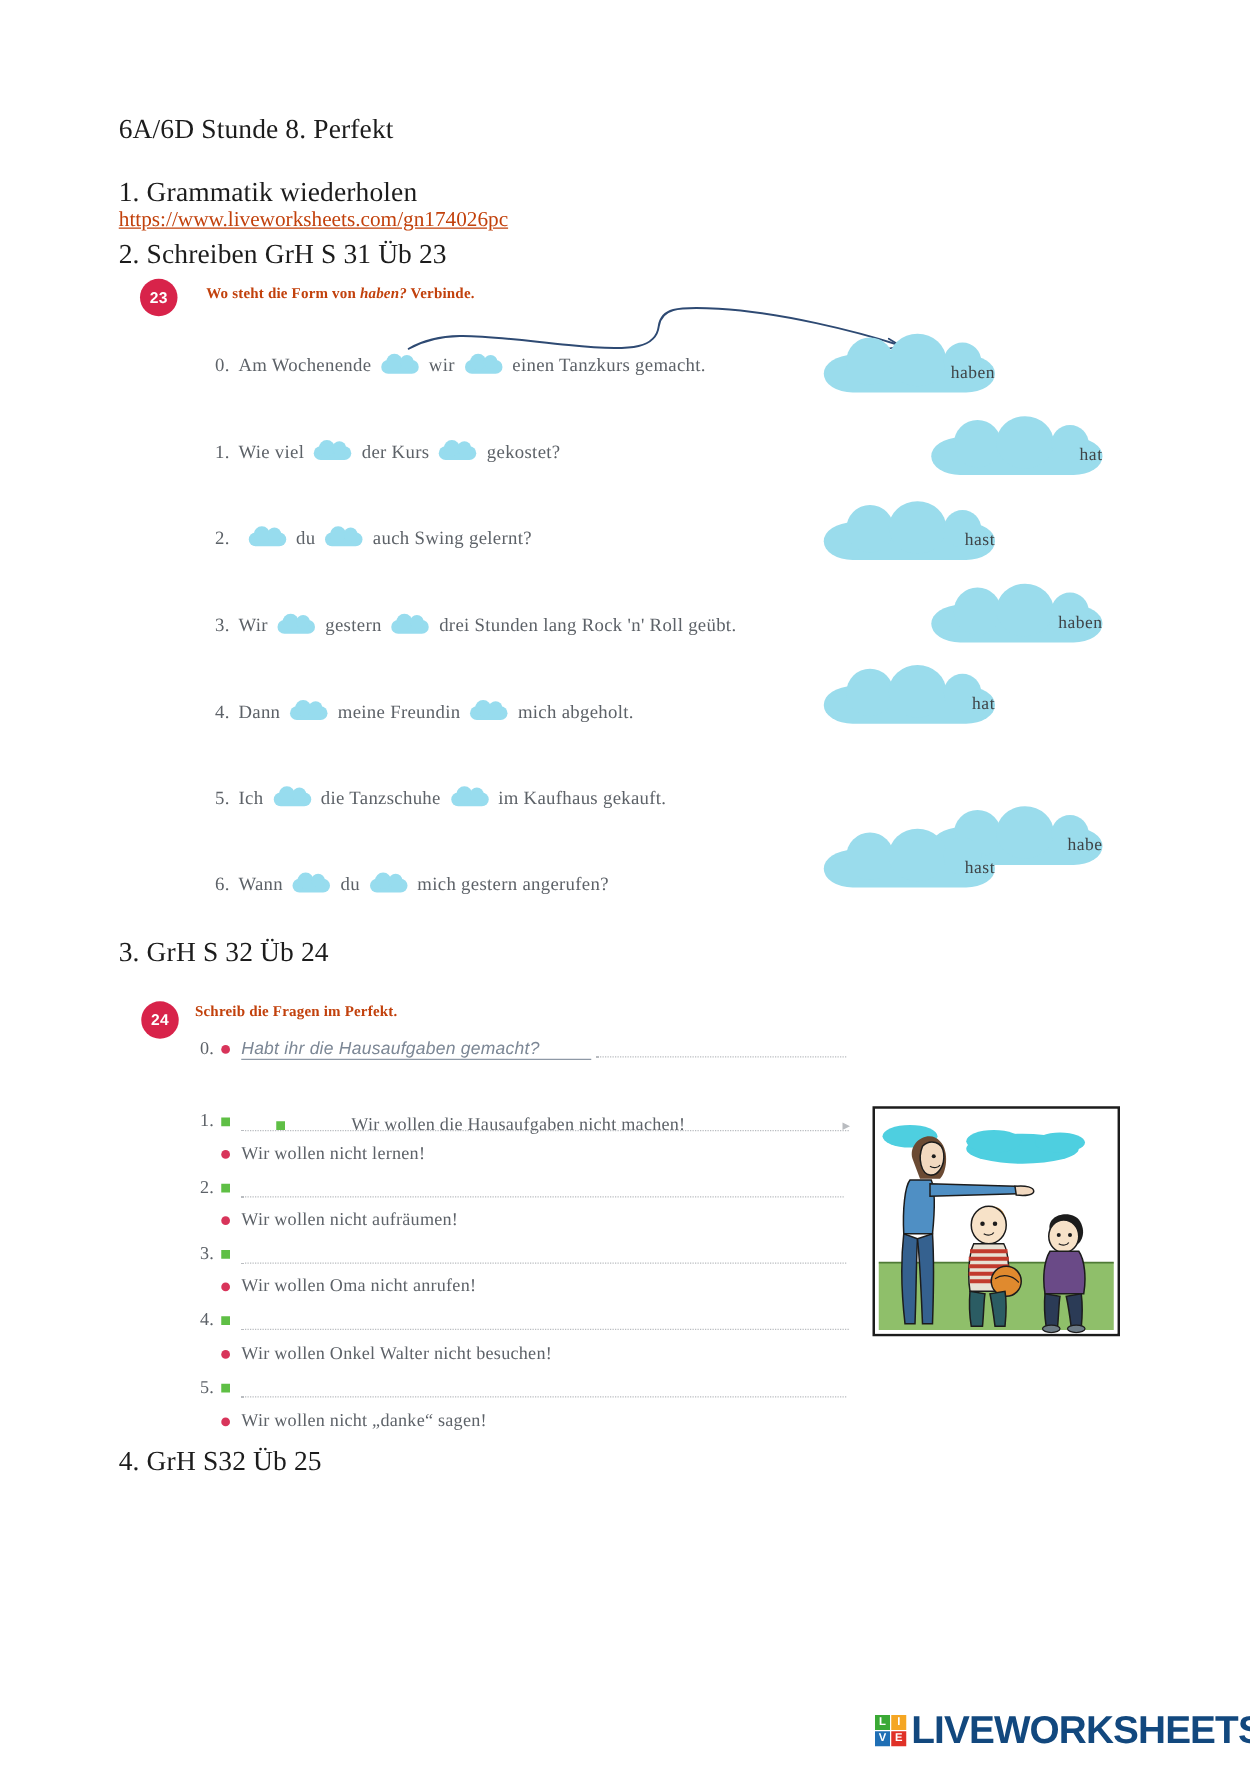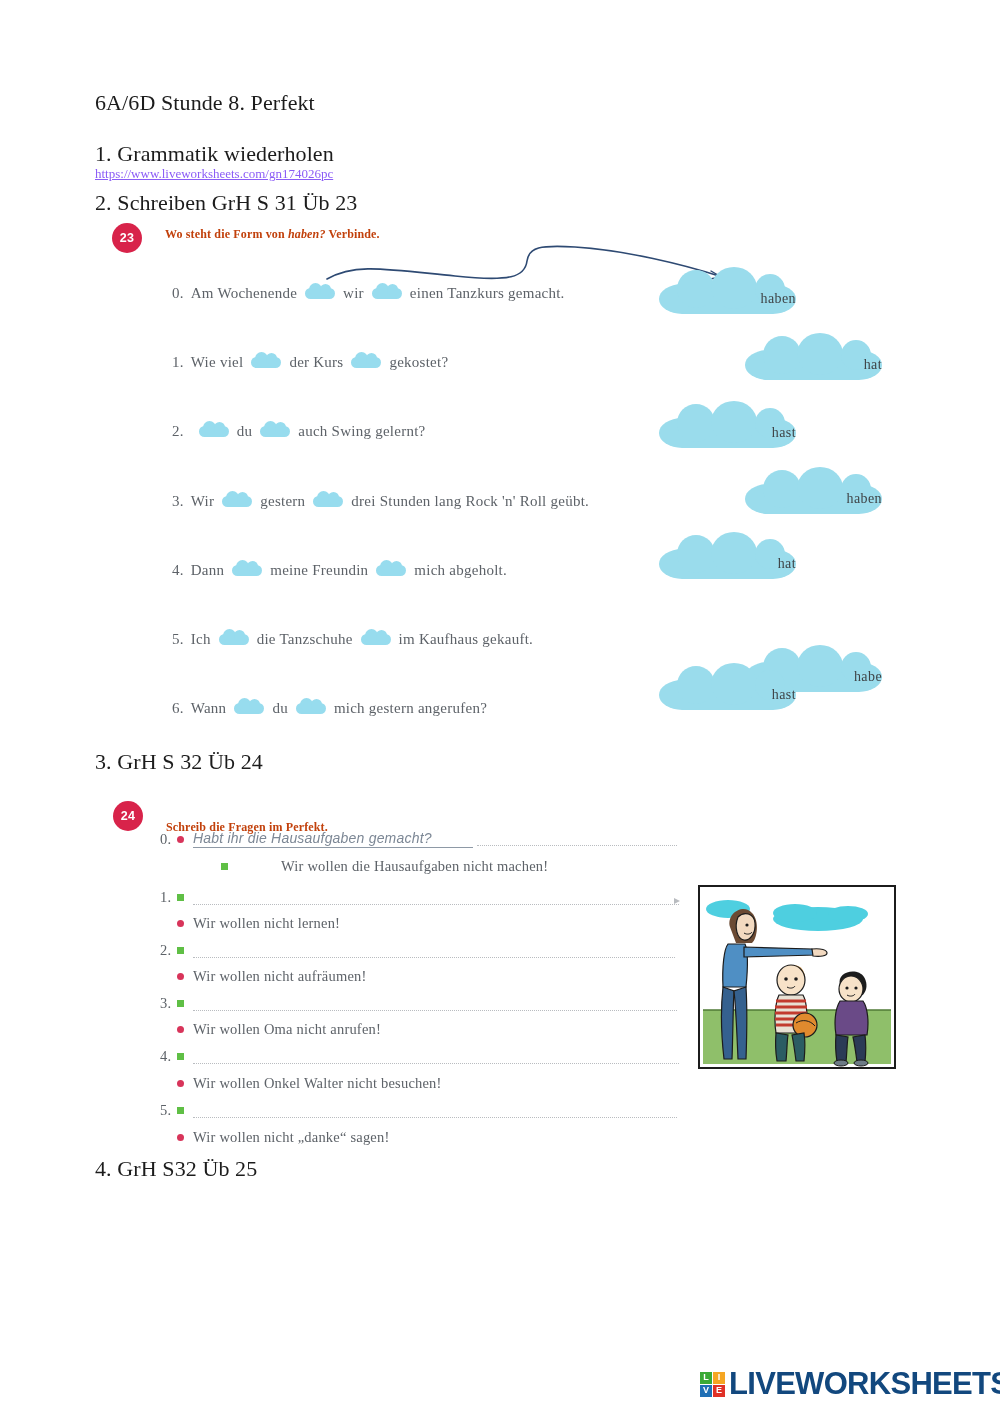--- a/index.html
+++ b/index.html
@@ -21,22 +21,22 @@
     position: absolute;
     font-family: "Liberation Serif", serif;
     font-size: 22px;
     color: #1c1c1c;
     white-space: nowrap;
     letter-spacing: .1px;
   }
   .doc-link {
     position: absolute;
     font-family: "Liberation Serif", serif;
-    font-size: 13px;
-    color: #8b5cf6;
+    font-size: 17px;
+    color: #c2410c;
     text-decoration: underline;
     white-space: nowrap;
   }
 
   
   .scan {
     position: absolute;
     background: #ffffff;
   }
   .badge {
@@ -360,30 +360,30 @@
 </div>
 
 <div class="cloud" style="left:659px; top:680px; width:137px; height:30px;">
   <span class="puff" style="width:38px;height:38px;left:18px;top:-14px;"></span>
   <span class="puff" style="width:46px;height:42px;left:52px;top:-17px;"></span>
   <span class="puff" style="width:30px;height:30px;left:96px;top:-10px;"></span>
   <span class="lbl">hast</span>
 </div>
 
 <div class="badge" style="left:113px; top:801px;">24</div>
-<div class="ex-title" style="left:166px; top:802px;margin-top:18px;">Schreib die Fragen im Perfekt.</div>
+<div class="ex-title" style="left:156px; top:802px;">Schreib die Fragen im Perfekt.</div>
 
 <div class="q-row" style="left:160px; top:830px;">
   <span class="q-num">0.</span>
   <span class="dot-red"></span>
   <span class="hand" style="min-width:280px;">Habt ihr die Hausaufgaben gemacht?</span>
   <span class="dotline" style="width:200px; margin-left:4px;"></span>
 </div>
 
-<div class="q-row" style="left:160px; top:858px;gap:44px;">
+<div class="q-row" style="left:160px; top:892px;gap:44px;">
   <span class="q-num"></span>
   <span class="sq-green"></span>
   <span>Wir wollen die Hausaufgaben nicht machen!</span>
 </div>
 
 <div class="q-row" style="left:160px; top:889px;">
   <span class="q-num">1.</span>
   <span class="sq-green"></span>
   <span class="dotline" style="width:486px;">
       <span class="arrowtip"></span>

